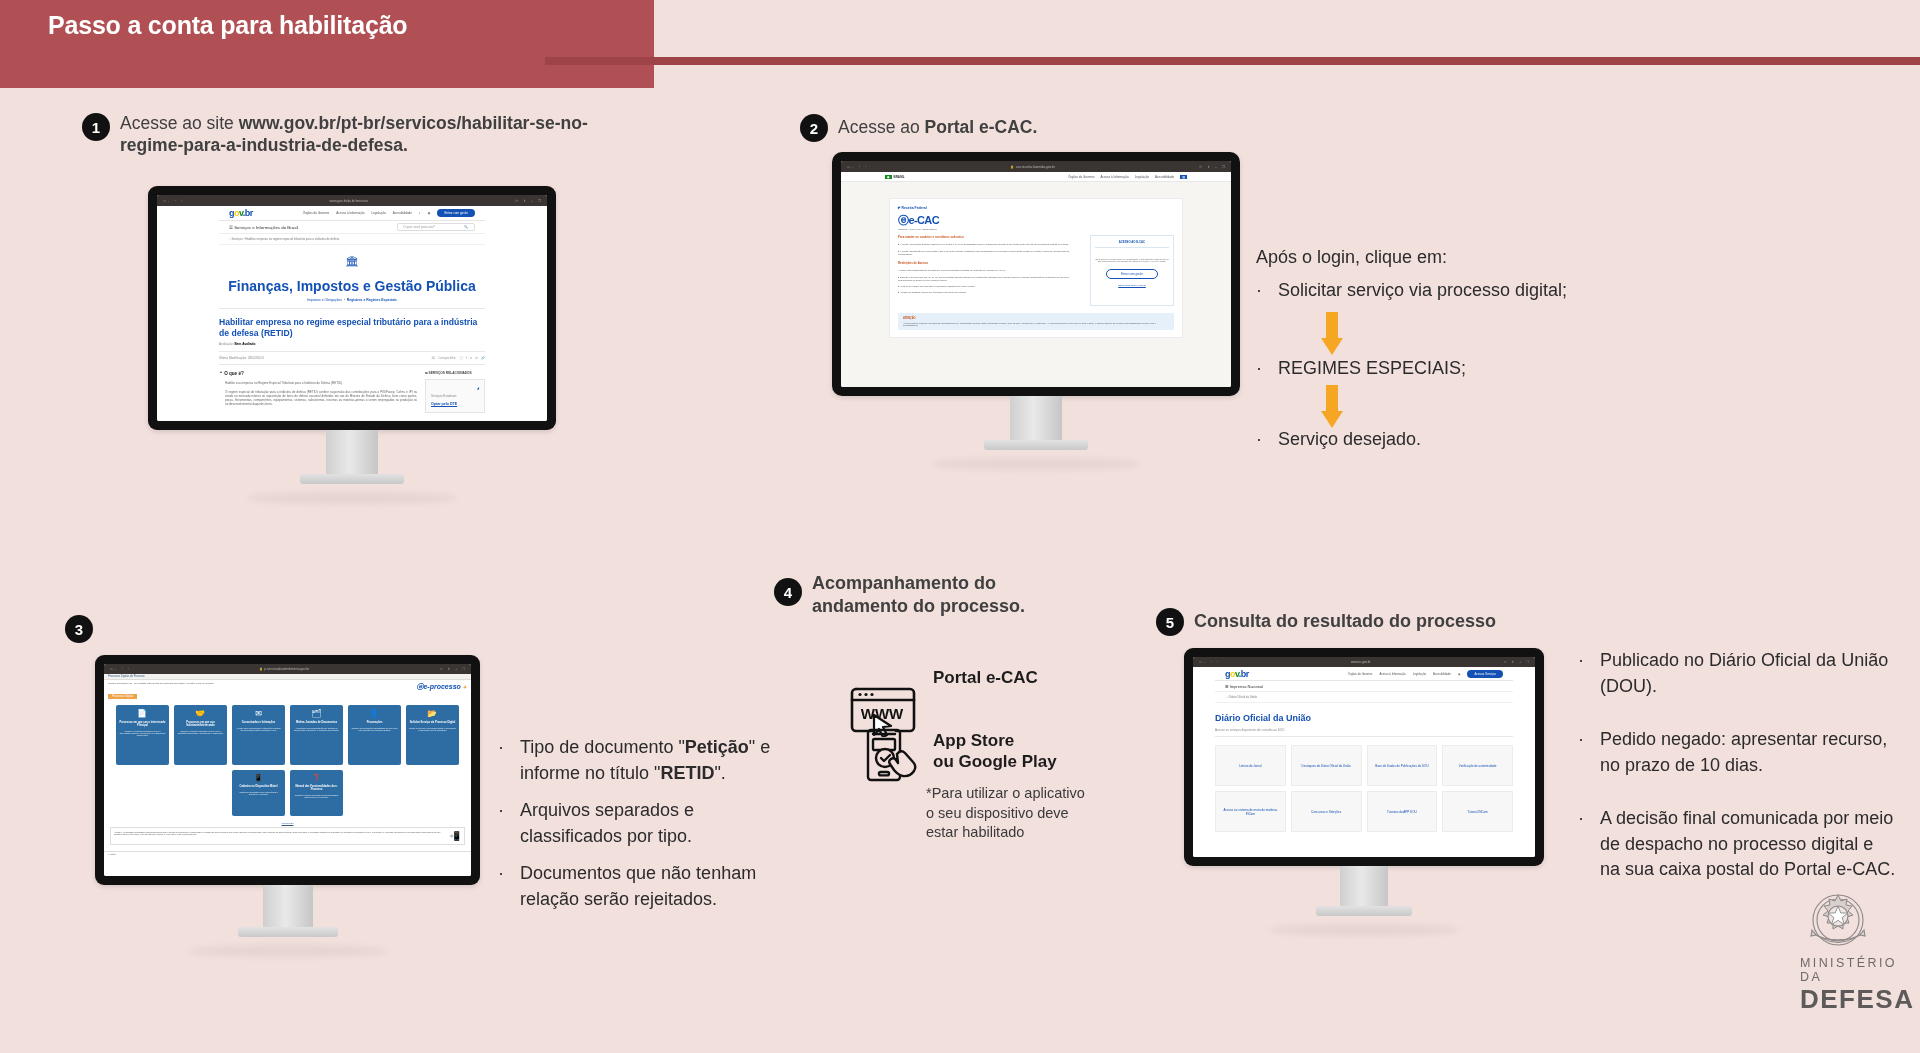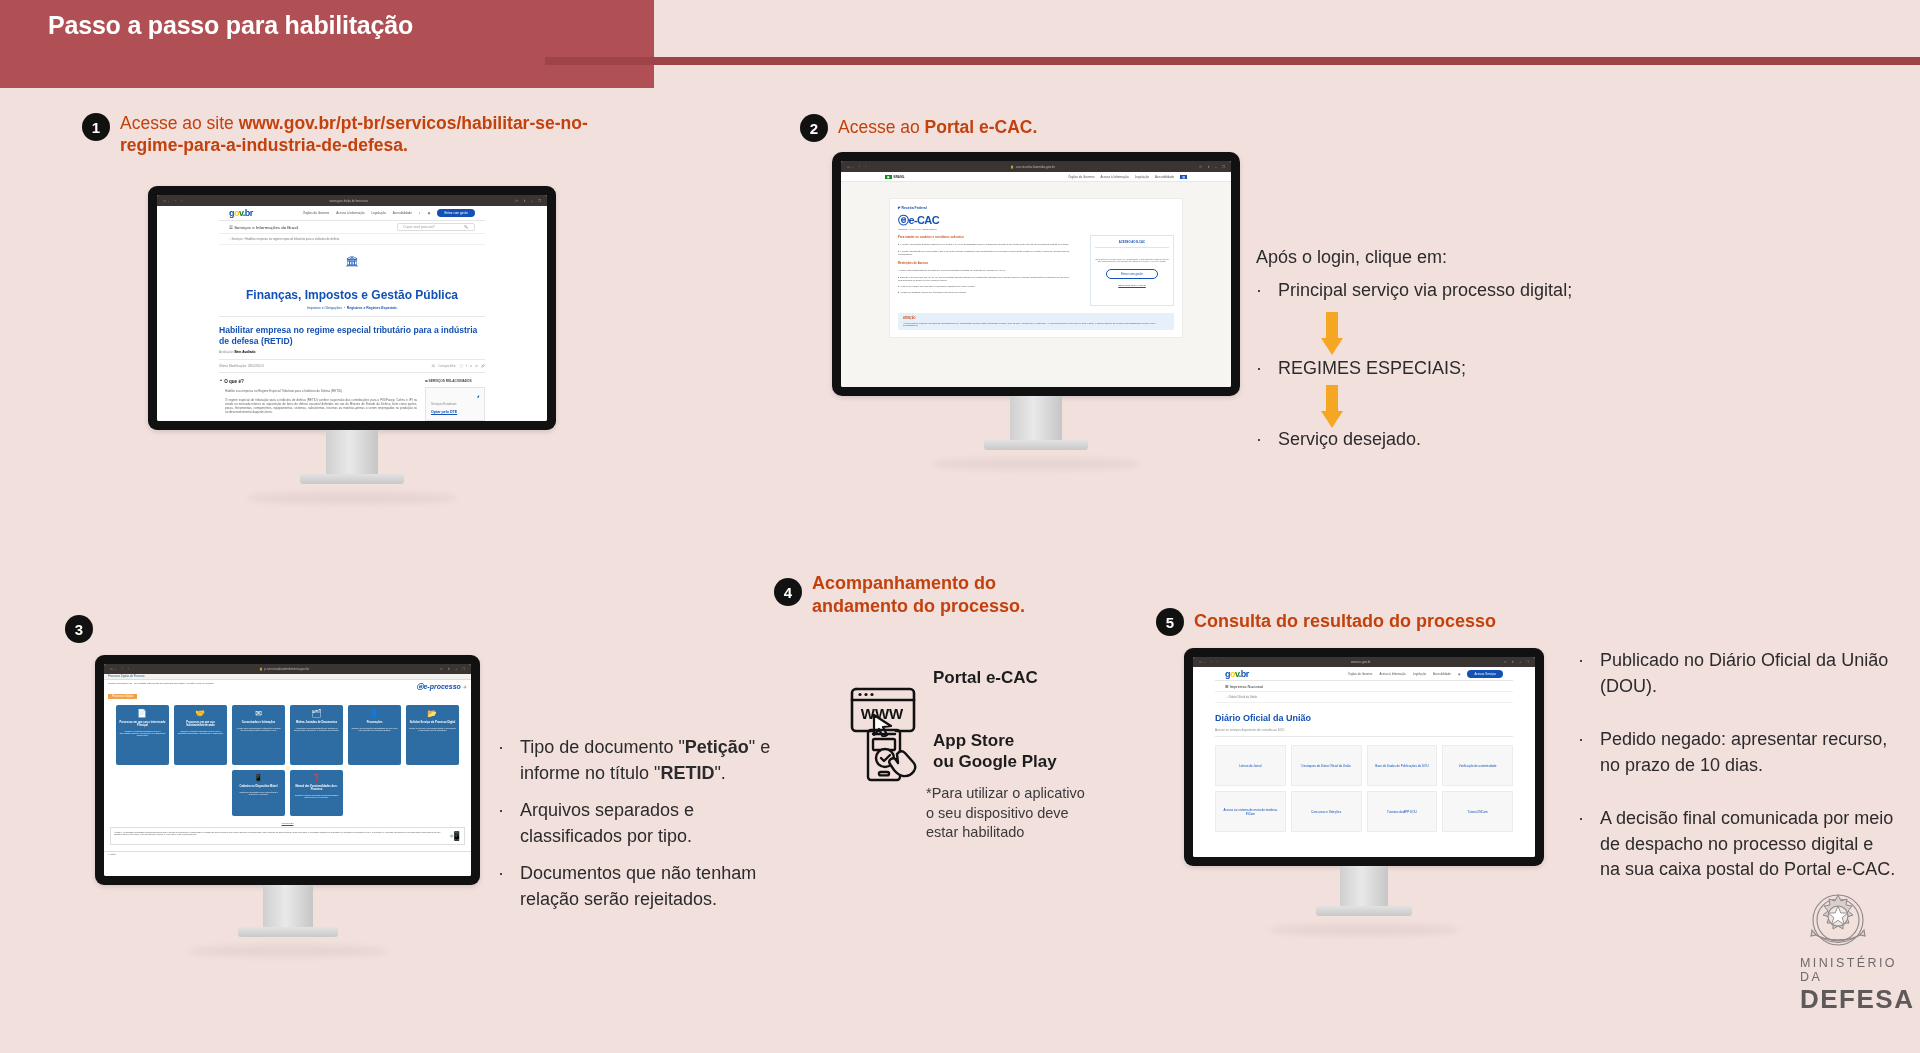--- a/index.html
+++ b/index.html
@@ -19,21 +19,21 @@
     letter-spacing: -0.2px;
   }
   .header-rule { position: absolute; left: 545px; top: 57px; width: 1375px; height: 8px; background: #9e4347; }
 
   
   .badge {
     position: absolute; width: 28px; height: 28px; border-radius: 50%;
     background: #111111; color: #ffffff; font-size: 15px; font-weight: bold;
     display: flex; align-items: center; justify-content: center;
   }
-  .step-head { position: absolute; color: #c2410c; line-height: 1.28; }
+  .step-head { position: absolute; color: #404040; line-height: 1.28; }
   .step-head.reg { font-size: 17.5px; font-weight: normal; }
   .step-head.reg b { font-weight: bold; }
   .step-head.bold { font-size: 18px; font-weight: bold; }
 
   
   .body-text { position: absolute; color: #2b2b2b; font-size: 18px; line-height: 1.42; }
   .bul { position: absolute; color: #2b2b2b; font-size: 18px; line-height: 1.42; }
   .bul .row { display: flex; gap: 8px; margin-bottom: 12px; }
   .bul .dot { flex: 0 0 14px; text-align: left; }
   .bul .txt { flex: 1; }
@@ -106,21 +106,21 @@
   .md-logo .l2 { font-size: 26px; font-weight: bold; letter-spacing: 1.5px; color: #5f5a5a; }
 </style>
 </head>
 <body>
 
 <div id="page">
 
   <div class="header-band"></div>
   <div class="header-rule"></div>
   <div class="header-title">
-    <div>Passo a passo para habilitação</div>
+    <div>Passo a conta para habilitação</div>
   </div>
 
   <div class="badge" style="left:82px; top:113px;">
     <span>1</span>
   </div>
   <div class="step-head reg" style="left:120px; top:112px; width:520px;">
     <span>Acesse ao site </span><b>www.gov.br/pt-br/servicos/habilitar-se-no-regime-para-a-industria-de-defesa.</b>
   </div>
 
   <div class="monitor" style="left:148px; top:186px;">
@@ -160,21 +160,21 @@
               <span style="margin-left:auto;">🔍</span>
             </span>
           </div>
           <div class="breadcrumb" style="font-size:2.9px;">
             <span>⌂</span>
             <span>Serviços  ›  Habilitar empresa no regime especial tributário para a indústria de defesa</span>
           </div>
 
           <div style="padding:10px 0 6px; text-align:center;">
             <div style="font-size:11px; color:#1351b4;">🏛</div>
-            <div class="sect-title" style="font-size:12px; margin-top:20px;">Finanças, Impostos e Gestão Pública</div>
+            <div class="sect-title" style="font-size:14px; margin-top:10px;">Finanças, Impostos e Gestão Pública</div>
             <div class="sect-sub" style="font-size:3.4px; margin-top:4px;">
               <span>Impostos e Obrigações</span>
               <span> &nbsp;›&nbsp; </span>
               <b>Registros e Regimes Especiais</b>
             </div>
           </div>
           <div class="rule"></div>
           <div class="page-h1" style="font-size:8.6px; margin-top:8px;">Habilitar empresa no regime especial tributário para a indústria de defesa (RETID)</div>
           <div style="margin-top:4px; font-size:3.2px;">
             <span class="muted">Avaliação:</span>
@@ -289,21 +289,21 @@
     </div>
     <div class="mon-neck" style="width:52px; height:44px;"></div>
     <div class="mon-base" style="width:104px; height:10px;"></div>
     <div class="mon-shadow" style="width:210px; height:12px; margin-top:8px;"></div>
   </div>
 
   <div class="body-text" style="left:1256px; top:245px; width:360px;">Após o login, clique em:</div>
   <div class="bul" style="left:1256px; top:278px; width:390px;">
     <div class="row">
       <span class="dot">·</span>
-      <span class="txt">Principal serviço via processo digital;</span>
+      <span class="txt">Solicitar serviço via processo digital;</span>
     </div>
   </div>
   <div class="arrow-down" style="left:1321px; top:312px;">
     <div class="shaft"></div>
       <div class="head"></div>
   </div>
   <div class="bul" style="left:1256px; top:356px; width:390px;">
     <div class="row">
       <span class="dot">·</span>
       <span class="txt">REGIMES ESPECIAIS;</span>

